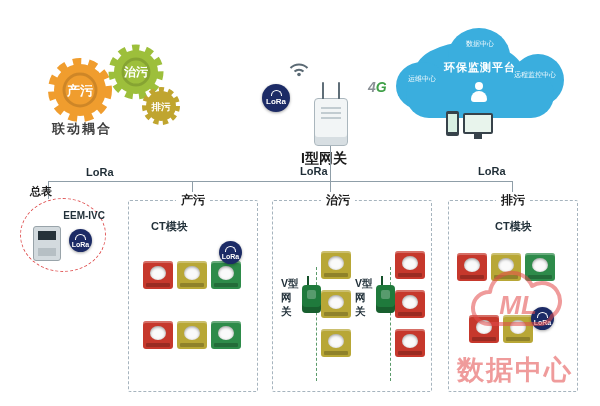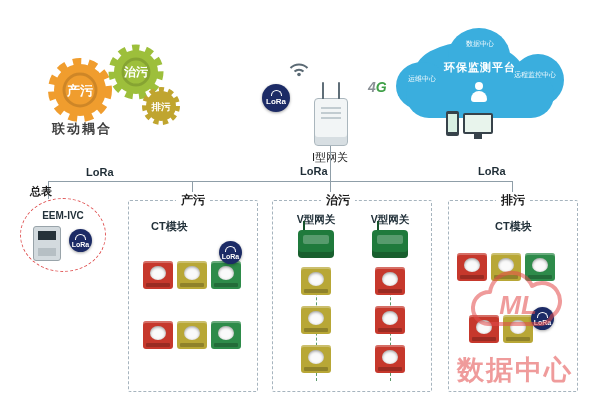--- a/index.html
+++ b/index.html
@@ -25,21 +25,21 @@
   
   .bus-lora{position:absolute;font-size:11px;font-weight:bold;color:#1f2d36;}
 
   
   .igw{position:absolute;width:32px;height:46px;background:#f2f5f6;border:1px solid #aab6bd;
        border-radius:4px;box-shadow:inset 0 -8px 0 #d7dee2;z-index:2;}
   .igw .ant{position:absolute;top:-17px;width:2px;height:17px;background:#5f6e78;border-radius:2px 2px 0 0;}
   .igw .ant.a1{left:7px;} .igw .ant.a2{right:7px;}
   .igw .slot{position:absolute;left:6px;right:6px;height:2px;background:#c2ccd1;}
   .igw .s1{top:8px;} .igw .s2{top:13px;} .igw .s3{top:18px;}
-  .gw-label{position:absolute;font-size:11px;font-weight:normal;color:#1b1b1b;text-align:center;}
+  .gw-label{position:absolute;font-size:14px;font-weight:bold;color:#1b1b1b;}
 
   
   .fourg{position:absolute;font-size:14px;font-weight:bold;font-style:italic;}
   .fourg .n{color:#8a9096;} .fourg .g{color:#3fa047;}
 
   
   .cloud{position:absolute;left:396px;top:28px;width:168px;height:94px;}
   .cloud .puff{position:absolute;background:#3aaede;border-radius:50%;}
   .cloud .p1{left:18px;top:14px;width:110px;height:64px;}
   .cloud .p2{left:0;top:34px;width:52px;height:48px;}
@@ -62,21 +62,21 @@
   .monitor{position:absolute;left:463px;top:113px;width:30px;height:21px;background:#37424a;border-radius:2px;z-index:3;}
   .monitor::before{content:'';position:absolute;inset:2px;background:#e8f4ec;}
   .monitor::after{content:'';position:absolute;left:11px;bottom:-5px;width:8px;height:5px;background:#37424a;}
 
   
   .wifi{position:absolute;left:288px;top:60px;z-index:2;}
 
   
   .master-label{position:absolute;left:30px;top:184px;font-size:11px;font-weight:bold;color:#1b1b1b;}
   .master{position:absolute;left:20px;top:198px;width:84px;height:72px;border:1.5px dashed #e05555;border-radius:50%;}
-  .master .model{position:absolute;left:0;right:0;top:11px;text-align:center;font-size:10px;font-weight:bold;color:#22313a;}
+  .master .model{position:absolute;left:0;right:0;top:11px;text-align:right;font-size:10px;font-weight:bold;color:#22313a;}
   .meter{position:absolute;left:12px;top:27px;width:26px;height:33px;background:#d3dade;border:1px solid #99a4aa;border-radius:3px;}
   .meter::before{content:'';position:absolute;left:4px;top:4px;right:4px;height:9px;background:#26323a;}
   .meter::after{content:'';position:absolute;left:4px;bottom:4px;right:4px;height:8px;background:#b6bfc4;}
 
   
   .zone{position:absolute;border:1.5px dashed #a6b4be;border-radius:2px;}
   .zone-label{position:absolute;top:-9px;background:#fff;padding:0 5px;font-size:12px;font-weight:bold;color:#1b1b1b;}
   .zl-center{left:50%;transform:translateX(-50%);}
   .z1{left:128px;top:200px;width:128px;height:190px;}
   .z2{left:272px;top:200px;width:158px;height:190px;}
@@ -86,21 +86,21 @@
   
   .row-devices{position:absolute;display:flex;gap:4px;}
   .ct{position:relative;display:inline-block;width:30px;height:28px;border-radius:3px;
       box-shadow:inset 0 2px 0 rgba(255,255,255,.28);}
   .ct::before{content:'';position:absolute;left:7px;top:5px;width:16px;height:14px;background:#fafafa;
       border-radius:50%;box-shadow:inset 0 1px 3px rgba(0,0,0,.4);}
   .ct::after{content:'';position:absolute;left:3px;right:3px;bottom:2px;height:4px;background:rgba(0,0,0,.22);border-radius:1px;}
   .ct-red{background:#c6382c;} .ct-yellow{background:#b8a736;} .ct-green{background:#2e8b4a;}
 
   
-  .tcol{position:absolute;top:12px;width:70px;height:172px;display:flex;flex-direction:column;align-items:center;}
+  .tcol{position:absolute;top:12px;width:70px;height:172px;display:flex;flex-direction:row;align-items:center;}
   .tcol::before{content:'';position:absolute;top:54px;bottom:4px;left:50%;border-left:1px dashed #5a9a6a;}
   .vgw-label{font-size:10.5px;font-weight:bold;color:#22313a;margin-bottom:3px;}
   .vgw{position:relative;width:36px;height:28px;background:#1f7a3c;border-radius:4px;z-index:1;
        box-shadow:inset 0 -6px 0 rgba(0,0,0,.22);}
   .vgw::before{content:'';position:absolute;top:-9px;left:5px;width:2px;height:9px;background:#14512a;}
   .vgw::after{content:'';position:absolute;left:5px;top:5px;right:5px;height:9px;background:rgba(255,255,255,.25);border-radius:2px;}
   .col-devices{margin-top:9px;display:flex;flex-direction:column;gap:11px;align-items:center;}
   .col-devices .ct{z-index:1;}
 
   

